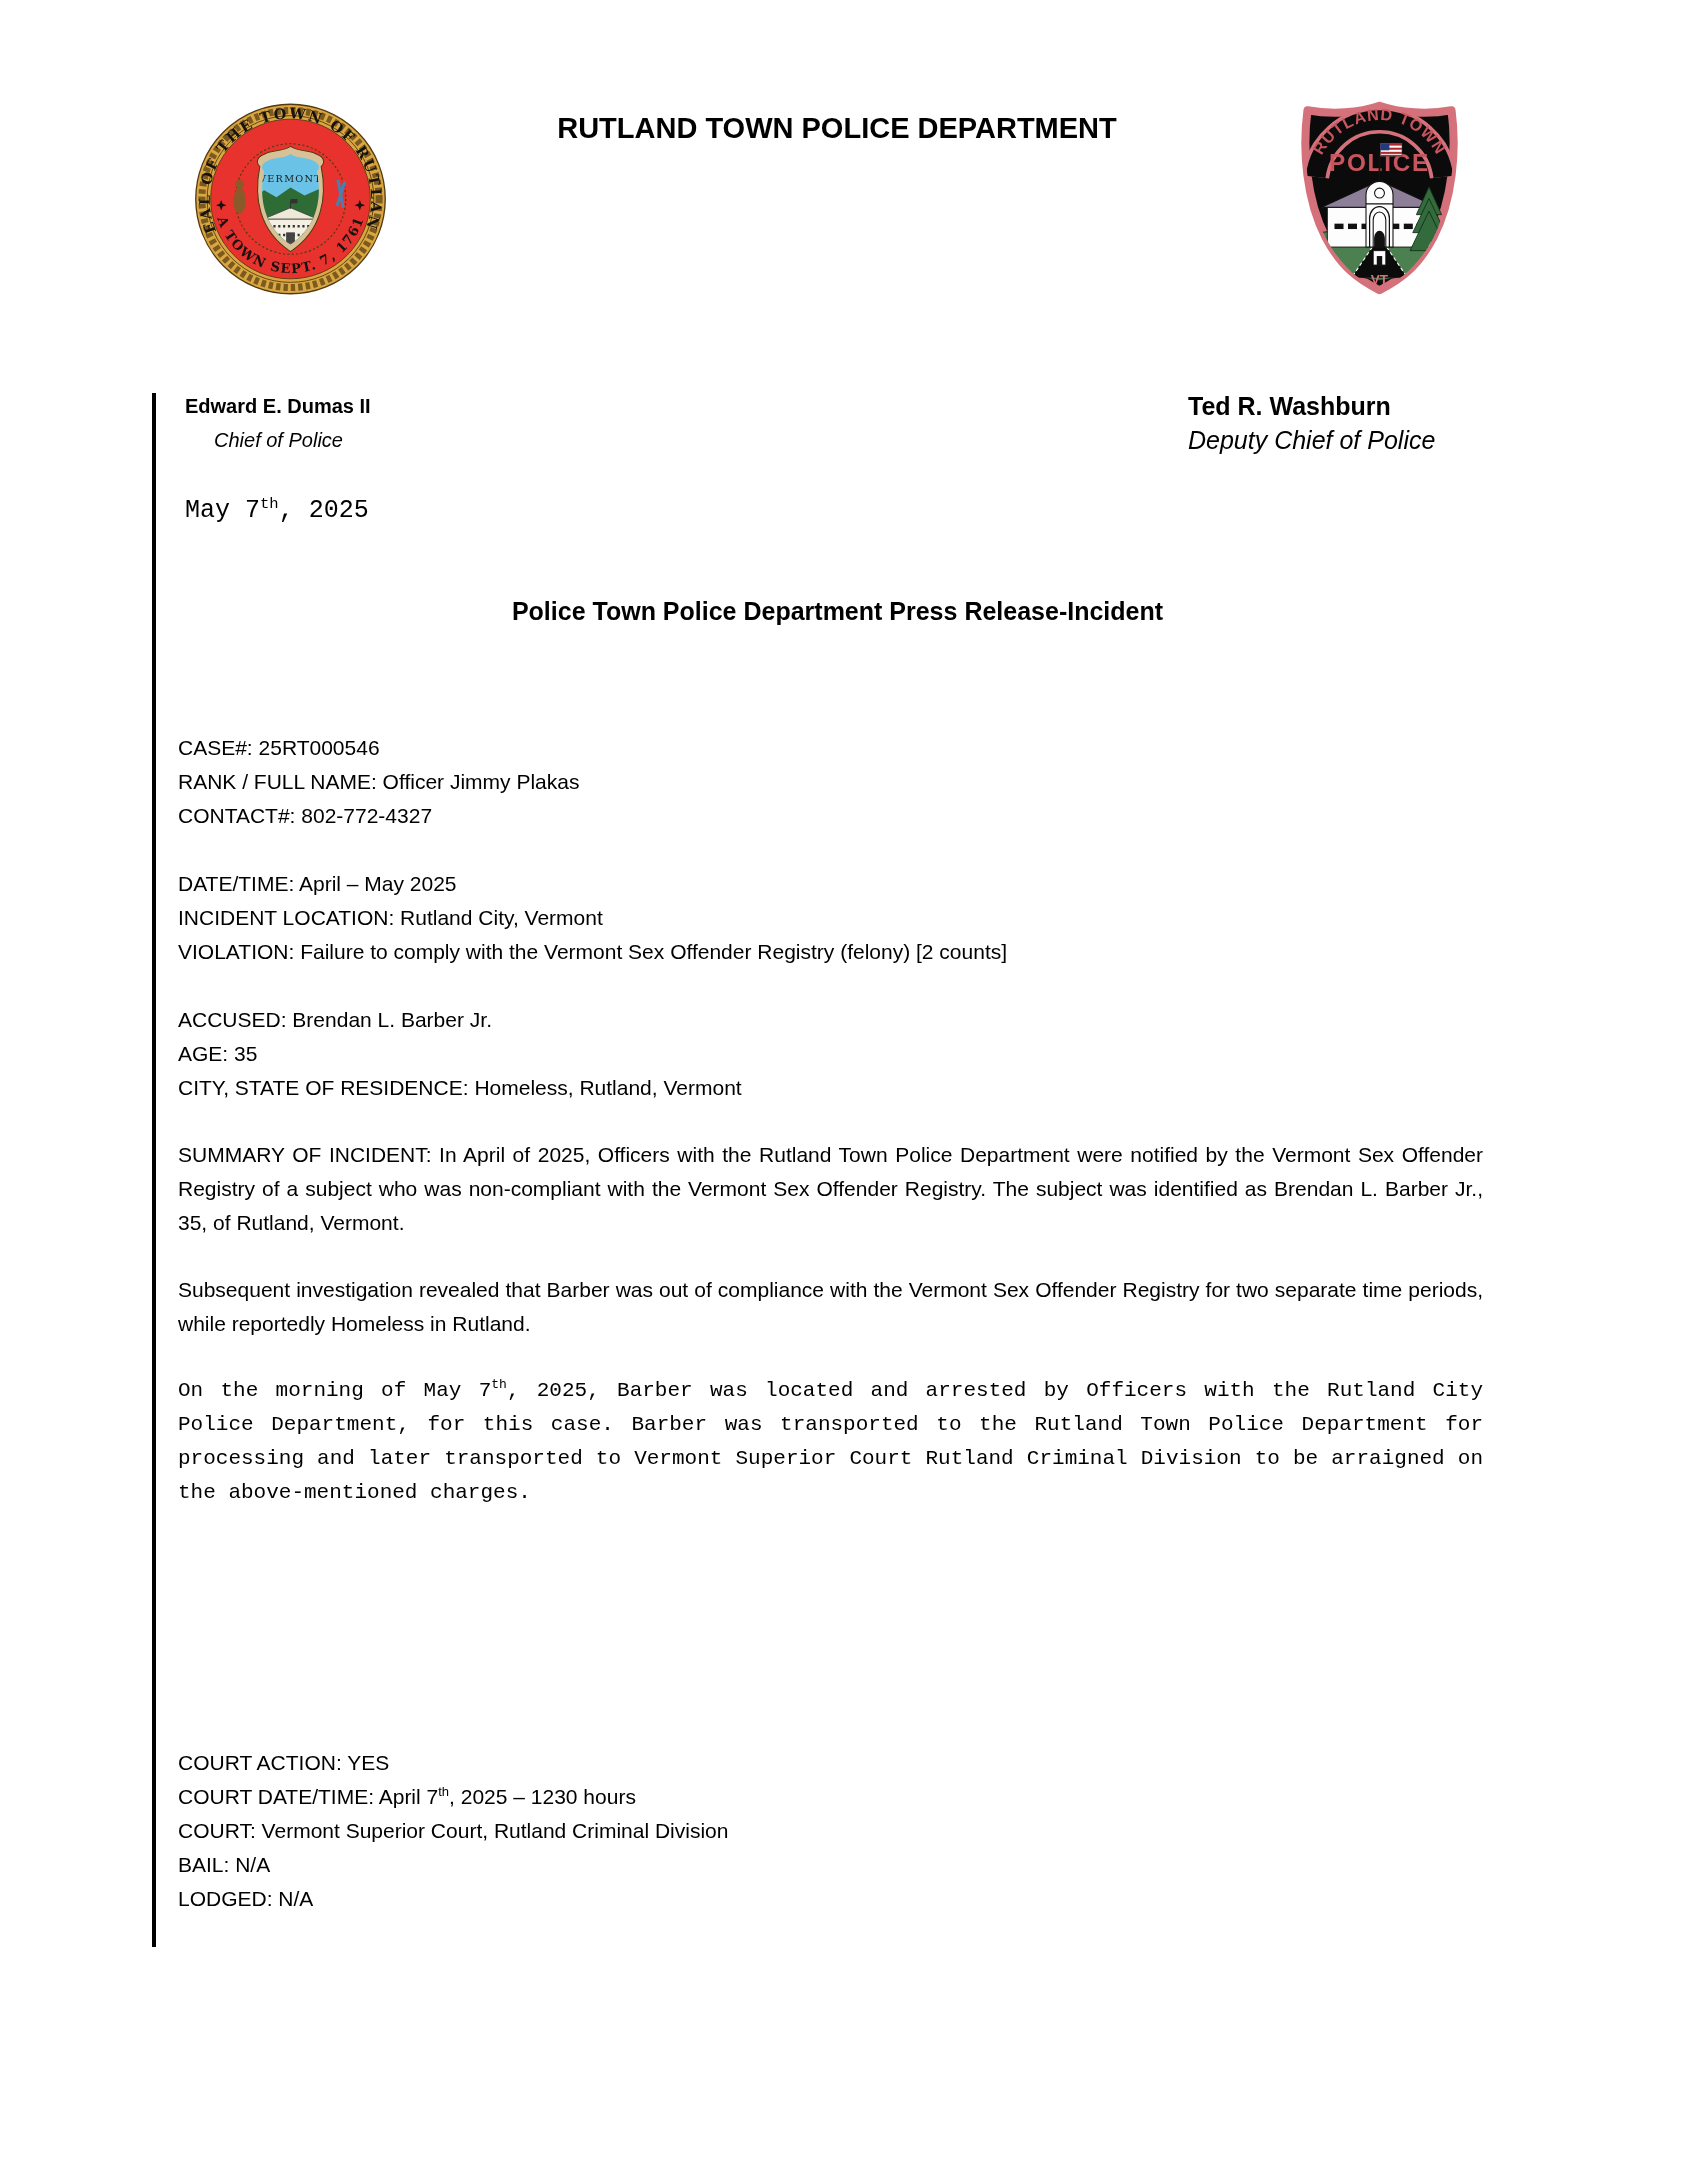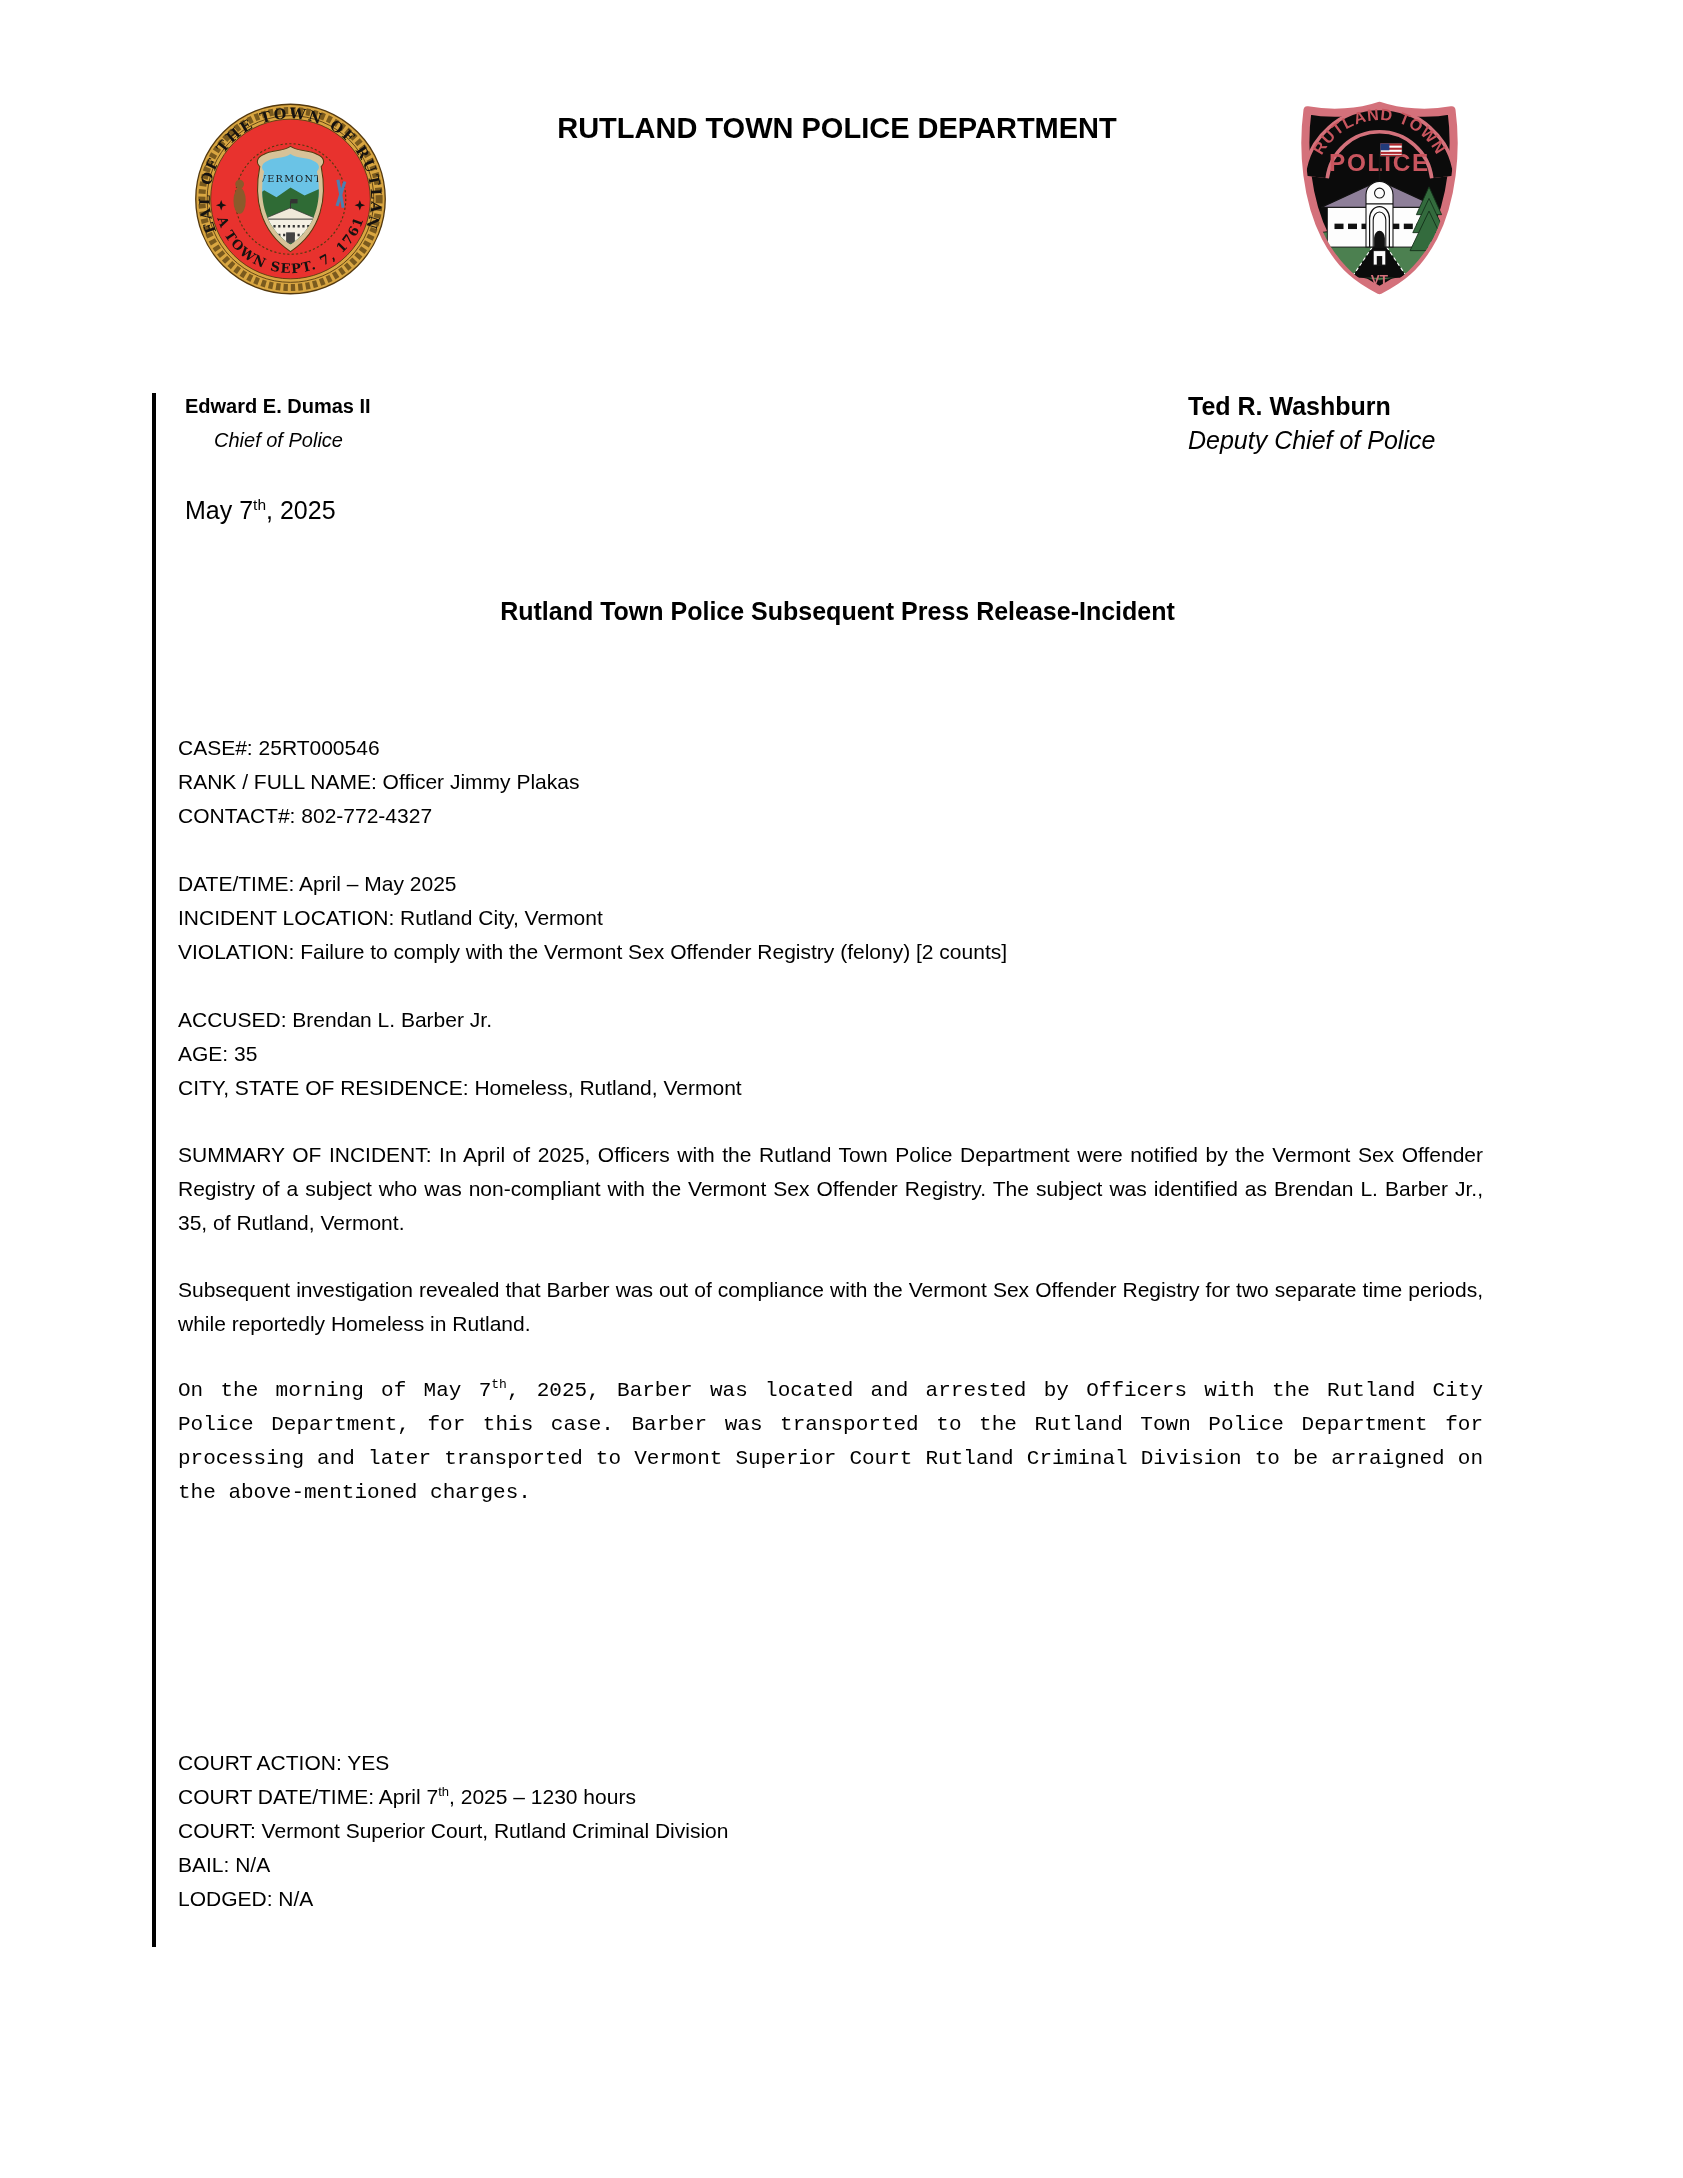--- a/index.html
+++ b/index.html
@@ -21,21 +21,21 @@
   .hdr-title{font-size:29px;font-weight:bold;line-height:49px;letter-spacing:0;white-space:nowrap;}
   .hdr-addr{font-size:25px;font-weight:bold;line-height:38px;margin-top:7.2px;}
 
   
   .chief{position:absolute;left:185px;top:389px;font-size:20px;line-height:34px;}
   .deputy{position:absolute;left:1188px;top:389px;width:311px;text-align:left;font-size:25px;line-height:34px;}
   .official-name{font-weight:bold;}
   .official-role{font-style:italic;}
   .chief .official-role{margin-left:29px;}
 
-  .letter-date{position:absolute;left:185px;top:496px;font-size:25px;}
+  .letter-date{position:absolute;left:185px;top:496px;font-size:25px;font-family:Liberation Mono, monospace;}
 
   .release-title{position:absolute;left:185px;top:597px;width:1305px;text-align:center;font-weight:bold;font-size:25px;}
 
   .block{position:absolute;left:178px;width:1305px;font-size:21px;line-height:34px;}
   .block p{margin:0;}
   .justify{text-align:justify;}
 
   sup{font-size:62%;vertical-align:super;line-height:0;}
 
   .b-case{top:731px;}
@@ -177,21 +177,21 @@
   </div>
   <div class="deputy">
     <div class="official-name">Ted R. Washburn</div>
     <div class="official-role">Deputy Chief of Police</div>
   </div>
 
   <div class="letter-date">
     <span>May 7</span><sup>th</sup><span>, 2025</span>
   </div>
 
-  <div class="release-title">Rutland Town Police Subsequent Press Release-Incident</div>
+  <div class="release-title">Police Town Police Department Press Release-Incident</div>
 
   <div class="block b-case">
     <p>CASE#: 25RT000546</p>
     <p>RANK / FULL NAME: Officer Jimmy Plakas</p>
     <p>CONTACT#: 802-772-4327</p>
   </div>
 
   <div class="block b-incident">
     <p>DATE/TIME: April – May 2025</p>
     <p>INCIDENT LOCATION: Rutland City, Vermont</p>

